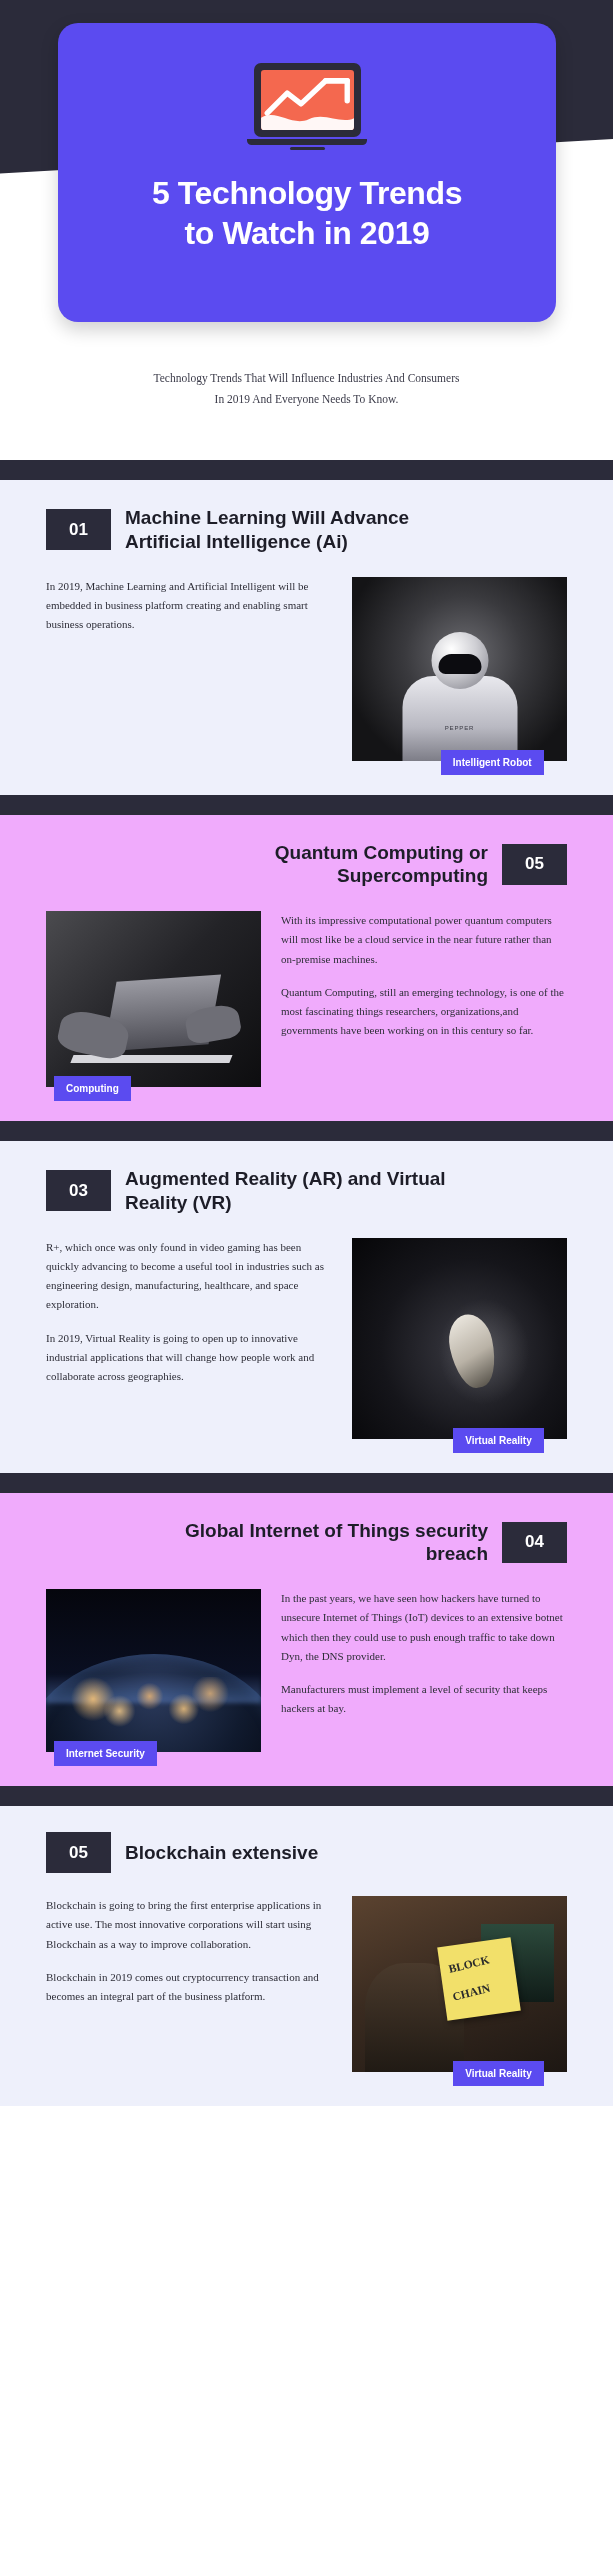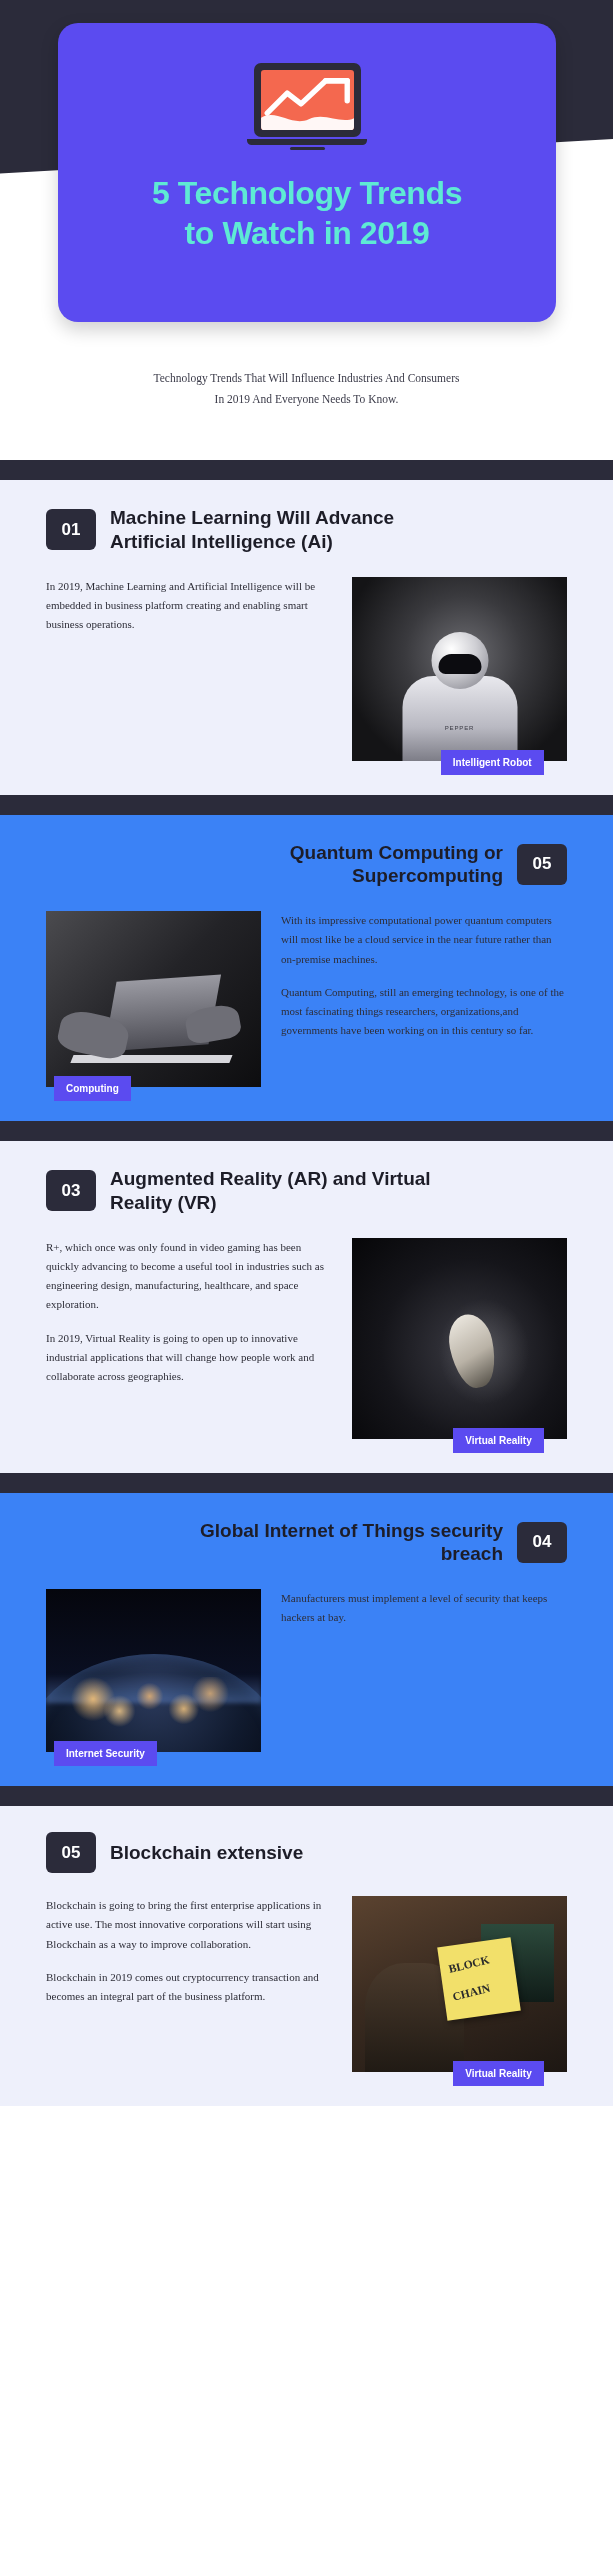--- a/index.html
+++ b/index.html
@@ -68,21 +68,21 @@
     margin: 1.5px auto 0;
   }
   .laptop-foot {
     width: 35px; height: 3.1px;
     background: #2b2b3a;
     border-radius: 2.3px;
     margin: 2.3px auto 0;
   }
   .hero-title {
     margin-top: 23px;
-    color: #5eead4;
+    color: #ffffff;
     font-size: 32px;
     line-height: 1.25;
     font-weight: bold;
     letter-spacing: -0.4px;
     padding: 0 31px;
   }
   .hero-sub {
     position: absolute;
     top: 368px; left: 0; right: 0;
     text-align: center;
@@ -94,40 +94,39 @@
 
   
   .band-dark {
     height: 20px;
     background: #2b2b3a;
   }
   .sect {
     padding: 26px 46px 34px;
   }
   .sect.alt { background: #eef0fb; }
-  .sect.plain { background: #3b82f6; }
+  .sect.plain { background: #f0abfc; }
 
   .sect-head {
     display: flex;
     align-items: center;
     gap: 14px;
     margin-bottom: 23px;
   }
   .sect-head.right { justify-content: flex-end; }
   .num {
-    width: 50px; height: 41px;
+    width: 65px; height: 41px;
     background: #2b2b3a;
     color: #ffffff;
     font-size: 17px;
     font-weight: bold;
     display: flex;
     align-items: center;
     justify-content: center;
     flex: 0 0 auto;
-    border-radius: 6px;
   }
   .sect-title {
     font-size: 19px;
     font-weight: bold;
     color: #1d1d28;
     line-height: 1.25;
     max-width: 330px;
   }
   .sect-head.right .sect-title { text-align: right; }
 
@@ -318,21 +317,21 @@
 </div>
 
 <div class="band-dark"></div>
 <section class="sect alt">
   <div class="sect-head">
     <div class="num">01</div>
     <div class="sect-title">Machine Learning Will Advance Artificial Intelligence (Ai)</div>
   </div>
   <div class="row">
     <div class="col-text">
-      <p>In 2019, Machine Learning and Artificial Intelligence will be embedded in business platform creating and enabling smart business operations.</p>
+      <p>In 2019, Machine Learning and Artificial Intelligent will be embedded in business platform creating and enabling smart business operations.</p>
     </div>
     <div class="figure" style="width:215px;">
       <div class="photo ph-grad-robot" style="height:184px;">
         <div class="robot-body"></div>
         <div class="robot-head"></div>
         <div class="robot-visor"></div>
         <div class="robot-badge">PEPPER</div>
       </div>
       <div class="caption cap-right">Intelligent Robot</div>
     </div>
@@ -392,20 +391,21 @@
   <div class="row">
     <div class="figure" style="width:215px;">
       <div class="photo ph-grad-earth" style="height:163px;">
         <div class="earth-curve"></div>
         <div class="earth-glow"></div>
         <div class="earth-lights"></div>
       </div>
       <div class="caption cap-left">Internet Security</div>
     </div>
     <div class="col-text">
+      <p>In the past years, we have seen how hackers have turned to unsecure Internet of Things (IoT) devices to an extensive botnet which then they could use to push enough traffic to take down Dyn, the DNS provider.</p>
       <p>Manufacturers must implement a level of security that keeps hackers at bay.</p>
     </div>
   </div>
 </section>
 
 <div class="band-dark"></div>
 <section class="sect alt">
   <div class="sect-head">
     <div class="num">05</div>
     <div class="sect-title">Blockchain extensive</div>

